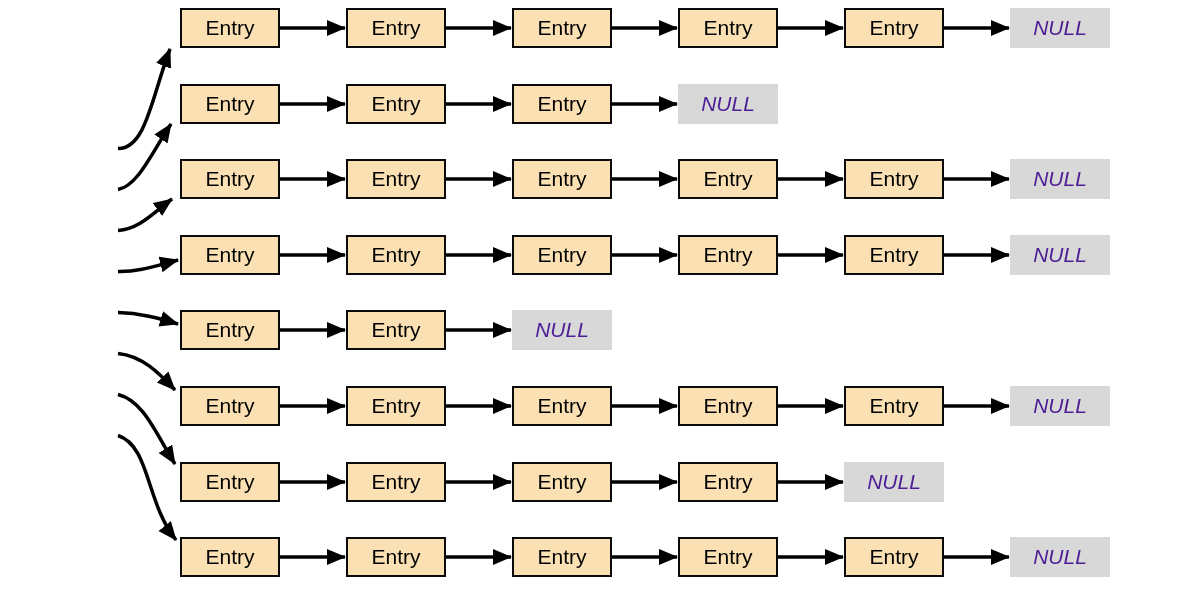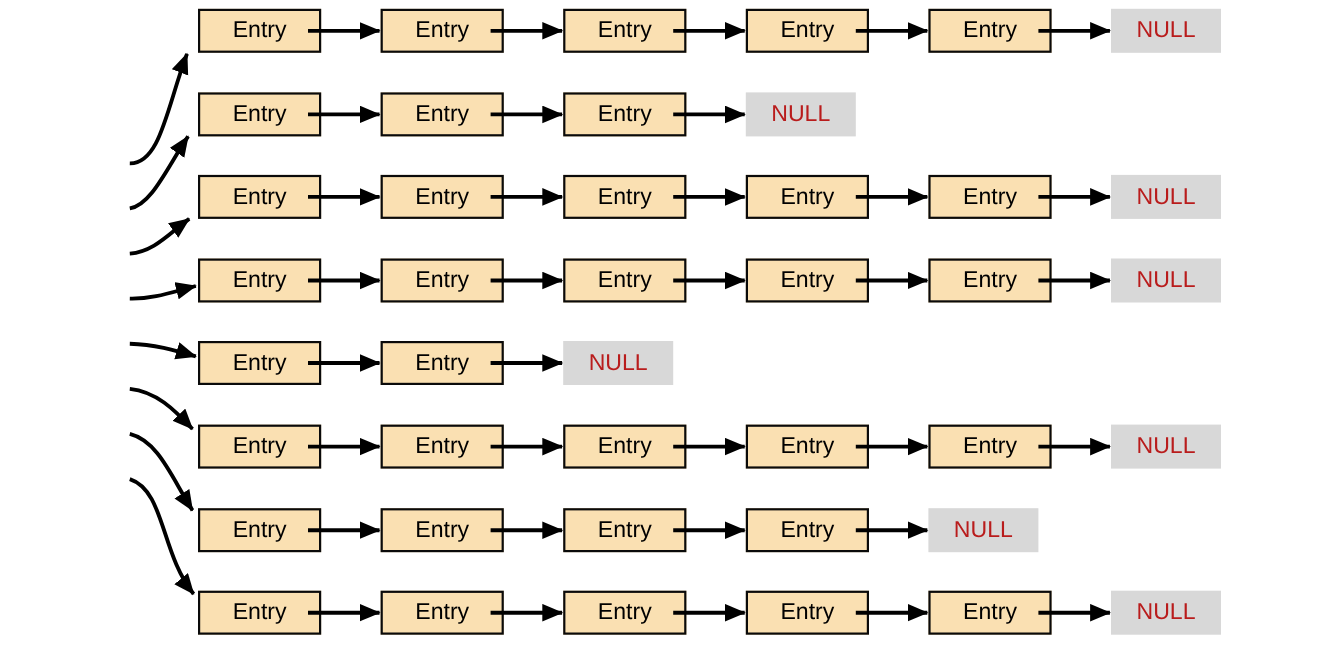--- a/index.html
+++ b/index.html
@@ -21,34 +21,35 @@
     box-sizing:border-box;
     width:114px;height:39px;
     margin-bottom:2px;
     border:2px solid #000000;
     background:var(--bucket-fill,#f2f2f2);
     display:flex;align-items:center;justify-content:center;
     font-size:20px;color:#000000;
   }
   .entry{
     position:absolute;box-sizing:border-box;
-    width:112px;height:40px;
+    width:100px;height:40px;
     border:2.5px solid #0a0a0a;
     background:var(--entry-fill,#fae0b2);
     display:flex;align-items:center;justify-content:center;
     font-size:21px;color:#000000;
     z-index:2;
   }
   .nullbox{
     position:absolute;box-sizing:border-box;
     width:100px;height:40px;
     background:var(--null-fill,#d8d8d8);
     display:flex;align-items:center;justify-content:center;
-    font-size:21px;color:#b91c1c;
+    font-size:21px;color:#4c1d95;
     z-index:2;
+    font-style:italic;
   }
 </style>
 </head>
 <body>
 
 <div class="stage" style="--entry-fill: #FAE0B2; --null-fill: #D8D8D8; --bucket-fill: #F2F2F2;">
   <svg id="arrows-layer" viewBox="0 0 1200 601" xmlns="http://www.w3.org/2000/svg">
     <defs>
       <marker id="ah" markerUnits="userSpaceOnUse" markerWidth="22" markerHeight="18" refX="18" refY="8" orient="auto">
         <path d="M0,0 L19,8 L0,16 Z" fill="#000000"></path>

